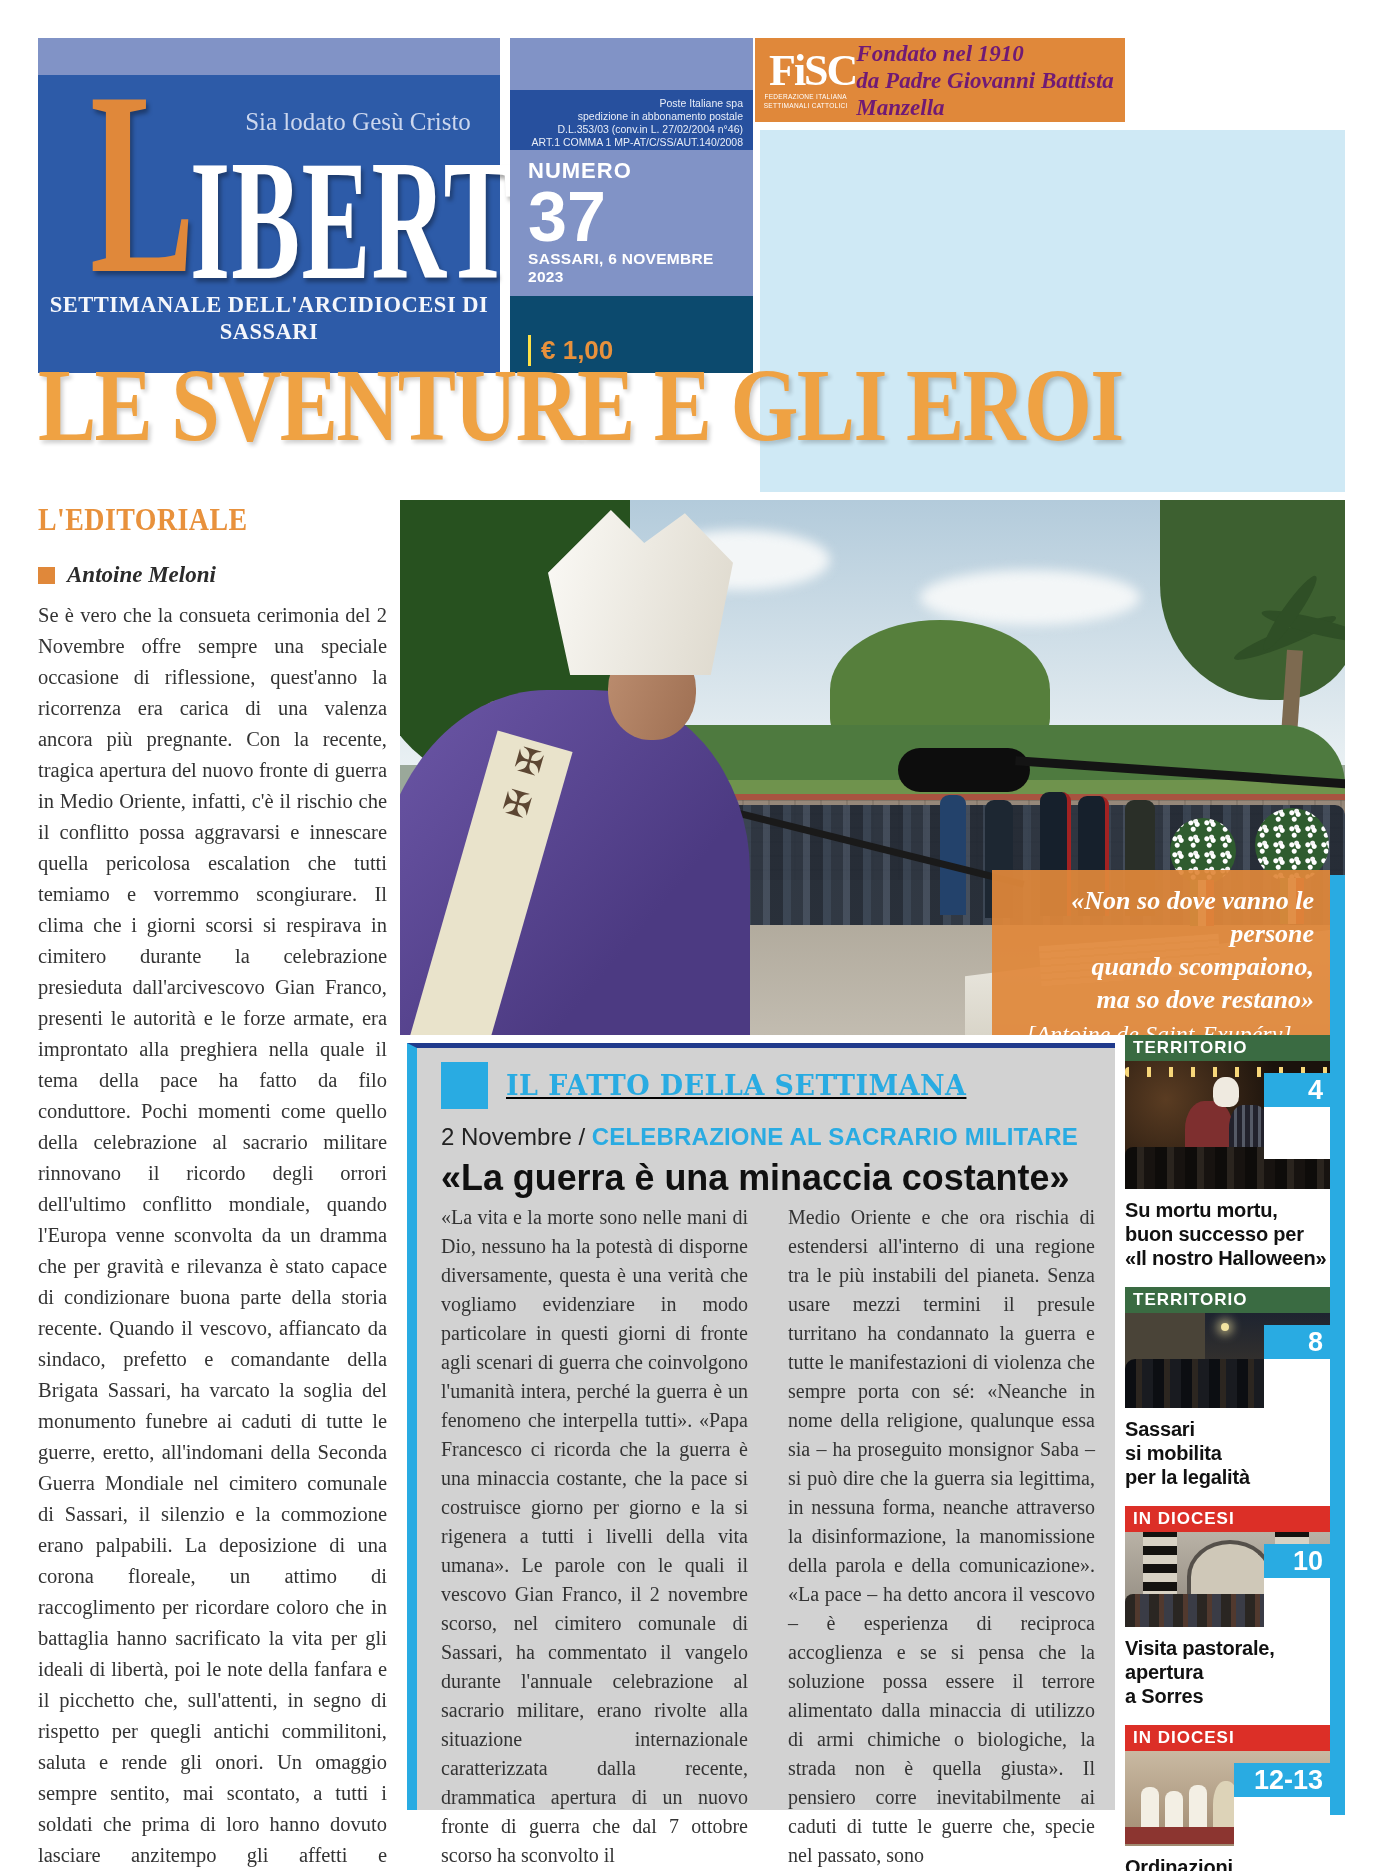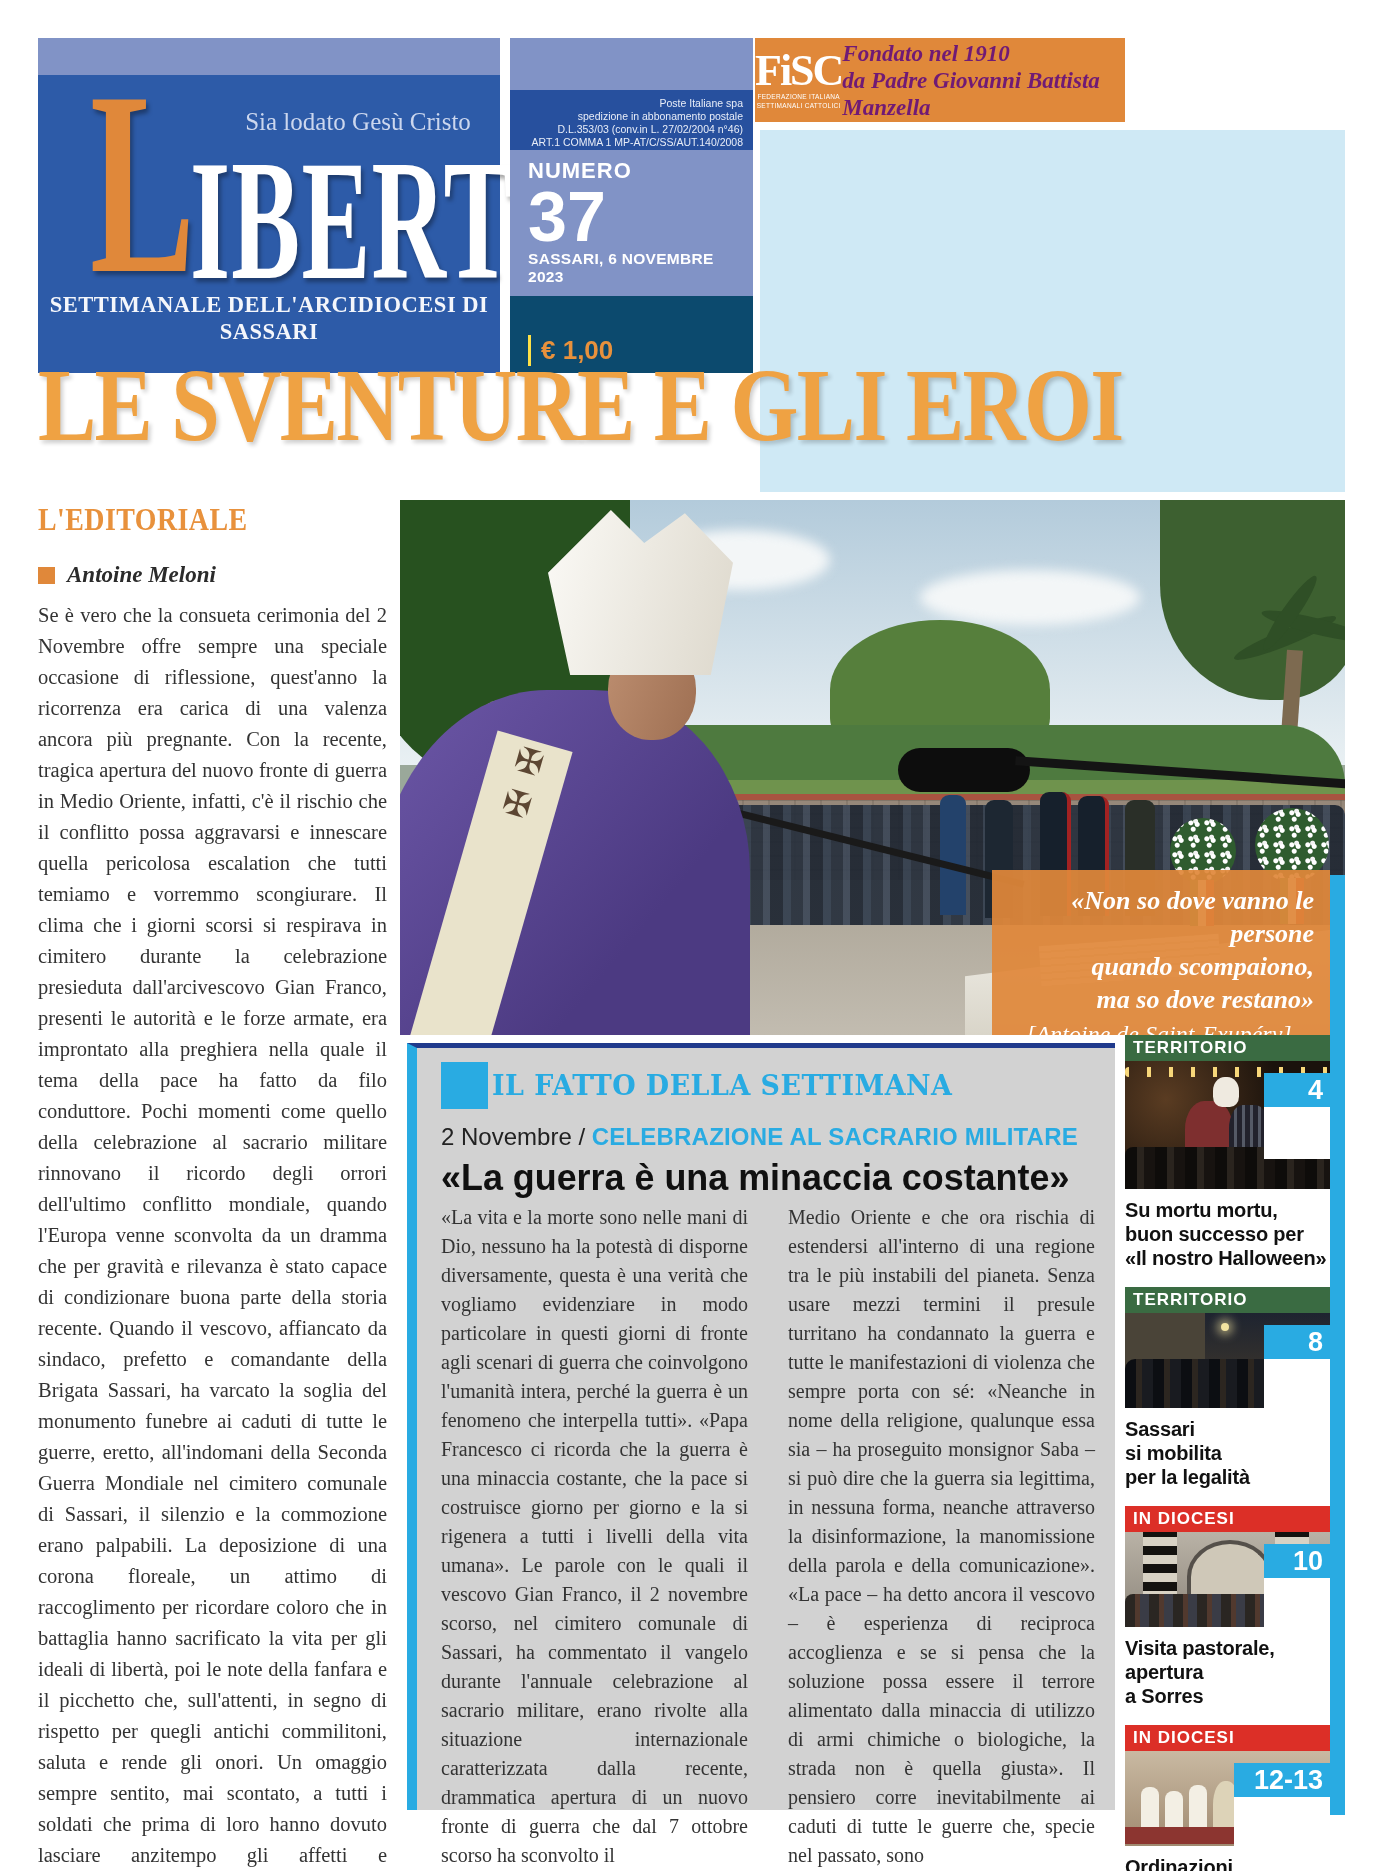--- a/index.html
+++ b/index.html
@@ -28,21 +28,21 @@
   .mc-numero .lbl{font-size:22px;font-weight:700;letter-spacing:1px;}
   .mc-numero .num{font-size:70px;font-weight:700;line-height:66px;}
   .mc-numero .date{font-size:15.5px;font-weight:700;letter-spacing:.3px;}
   .mc-anno{left:0;top:258px;width:243px;height:77px;padding:14px 0 0 18px;box-sizing:border-box;}
   .mc-anno .anno{font:700 30px "Liberation Sans",sans-serif;color:#efa243;letter-spacing:.5px;}
   .mc-price{left:18px;top:297px;font:700 26px "Liberation Sans",sans-serif;color:#e8913c;
             border-left:3px solid #fde047;padding-left:10px;}
 
   .fisc-box{left:755px;top:38px;width:370px;height:84px;background:#e0883a;display:flex;align-items:center;}
   .fisc-logo{width:108px;text-align:center;color:#fff;}
-  .fisc-logo .glyph{font:700 44px/40px "Liberation Serif",serif;letter-spacing:-2px;}
+  .fisc-logo .glyph{font:700 44px/40px "Liberation Serif",serif;letter-spacing:-2px;margin-left:14px;}
   .fisc-logo .tiny{font:400 6.5px/7px "Liberation Sans",sans-serif;letter-spacing:.3px;margin-top:2px;}
   .fisc-text{color:#701a75;font:italic 700 23px/27px "Liberation Serif",serif;}
 
   .lightblue-panel{left:760px;top:130px;width:585px;height:362px;background:#cfe9f5;}
 
   
   .headline{left:38px;top:348px;font:700 104px/1.1 "Liberation Serif",serif;color:#efa243;white-space:nowrap;
             transform:scaleX(.84);transform-origin:left top;letter-spacing:-2px;text-shadow:3px 3px 5px rgba(0,0,0,.2);z-index:5;}
 
   
@@ -99,21 +99,21 @@
 
   .quote-box{right:15px;bottom:0;width:338px;height:165px;background:rgba(224,136,58,.93);z-index:6;
              padding:14px 16px 0 12px;box-sizing:border-box;text-align:right;}
   .quote-box .ql{font:italic 700 26px/33px "Liberation Serif",serif;color:#fff;}
   .quote-box .qa{font:italic 400 24px/36px "Liberation Serif",serif;color:#fff;text-align:center;}
 
   
   .fatto{left:407px;top:1043px;width:708px;height:767px;background:#d2d2d2;
          border-top:5px solid #203a8c;border-left:10px solid #29abe2;box-sizing:border-box;
          padding:14px 20px 0 24px;}
-  .fatto-head{display:flex;align-items:center;gap:4px;}
+  .fatto-head{display:flex;align-items:center;gap:18px;text-decoration:underline;}
   .fatto-sq{width:47px;height:47px;background:#29abe2;}
   .fatto-label{font:700 28px "DejaVu Serif",serif;color:#29abe2;letter-spacing:.5px;transform:scaleX(.96);transform-origin:left center;}
   .fatto-kicker{margin-top:14px;font:400 24px "Liberation Sans",sans-serif;color:#222;}
   .fatto-kicker b{color:#29abe2;font-weight:700;letter-spacing:.2px;}
   .fatto-title{margin-top:6px;font:700 37px "Liberation Sans",sans-serif;color:#101010;transform:scaleX(.97);transform-origin:left center;}
   .fatto-cols{margin-top:4px;display:flex;gap:40px;}
   .fatto-col{width:322px;font:400 20px/29px "Liberation Serif",serif;color:#333;text-align:justify;}
   .fatto-cont{margin-top:10px;text-align:right;font:400 20px "Liberation Serif",serif;color:#222;padding-right:6px;}
 
   

